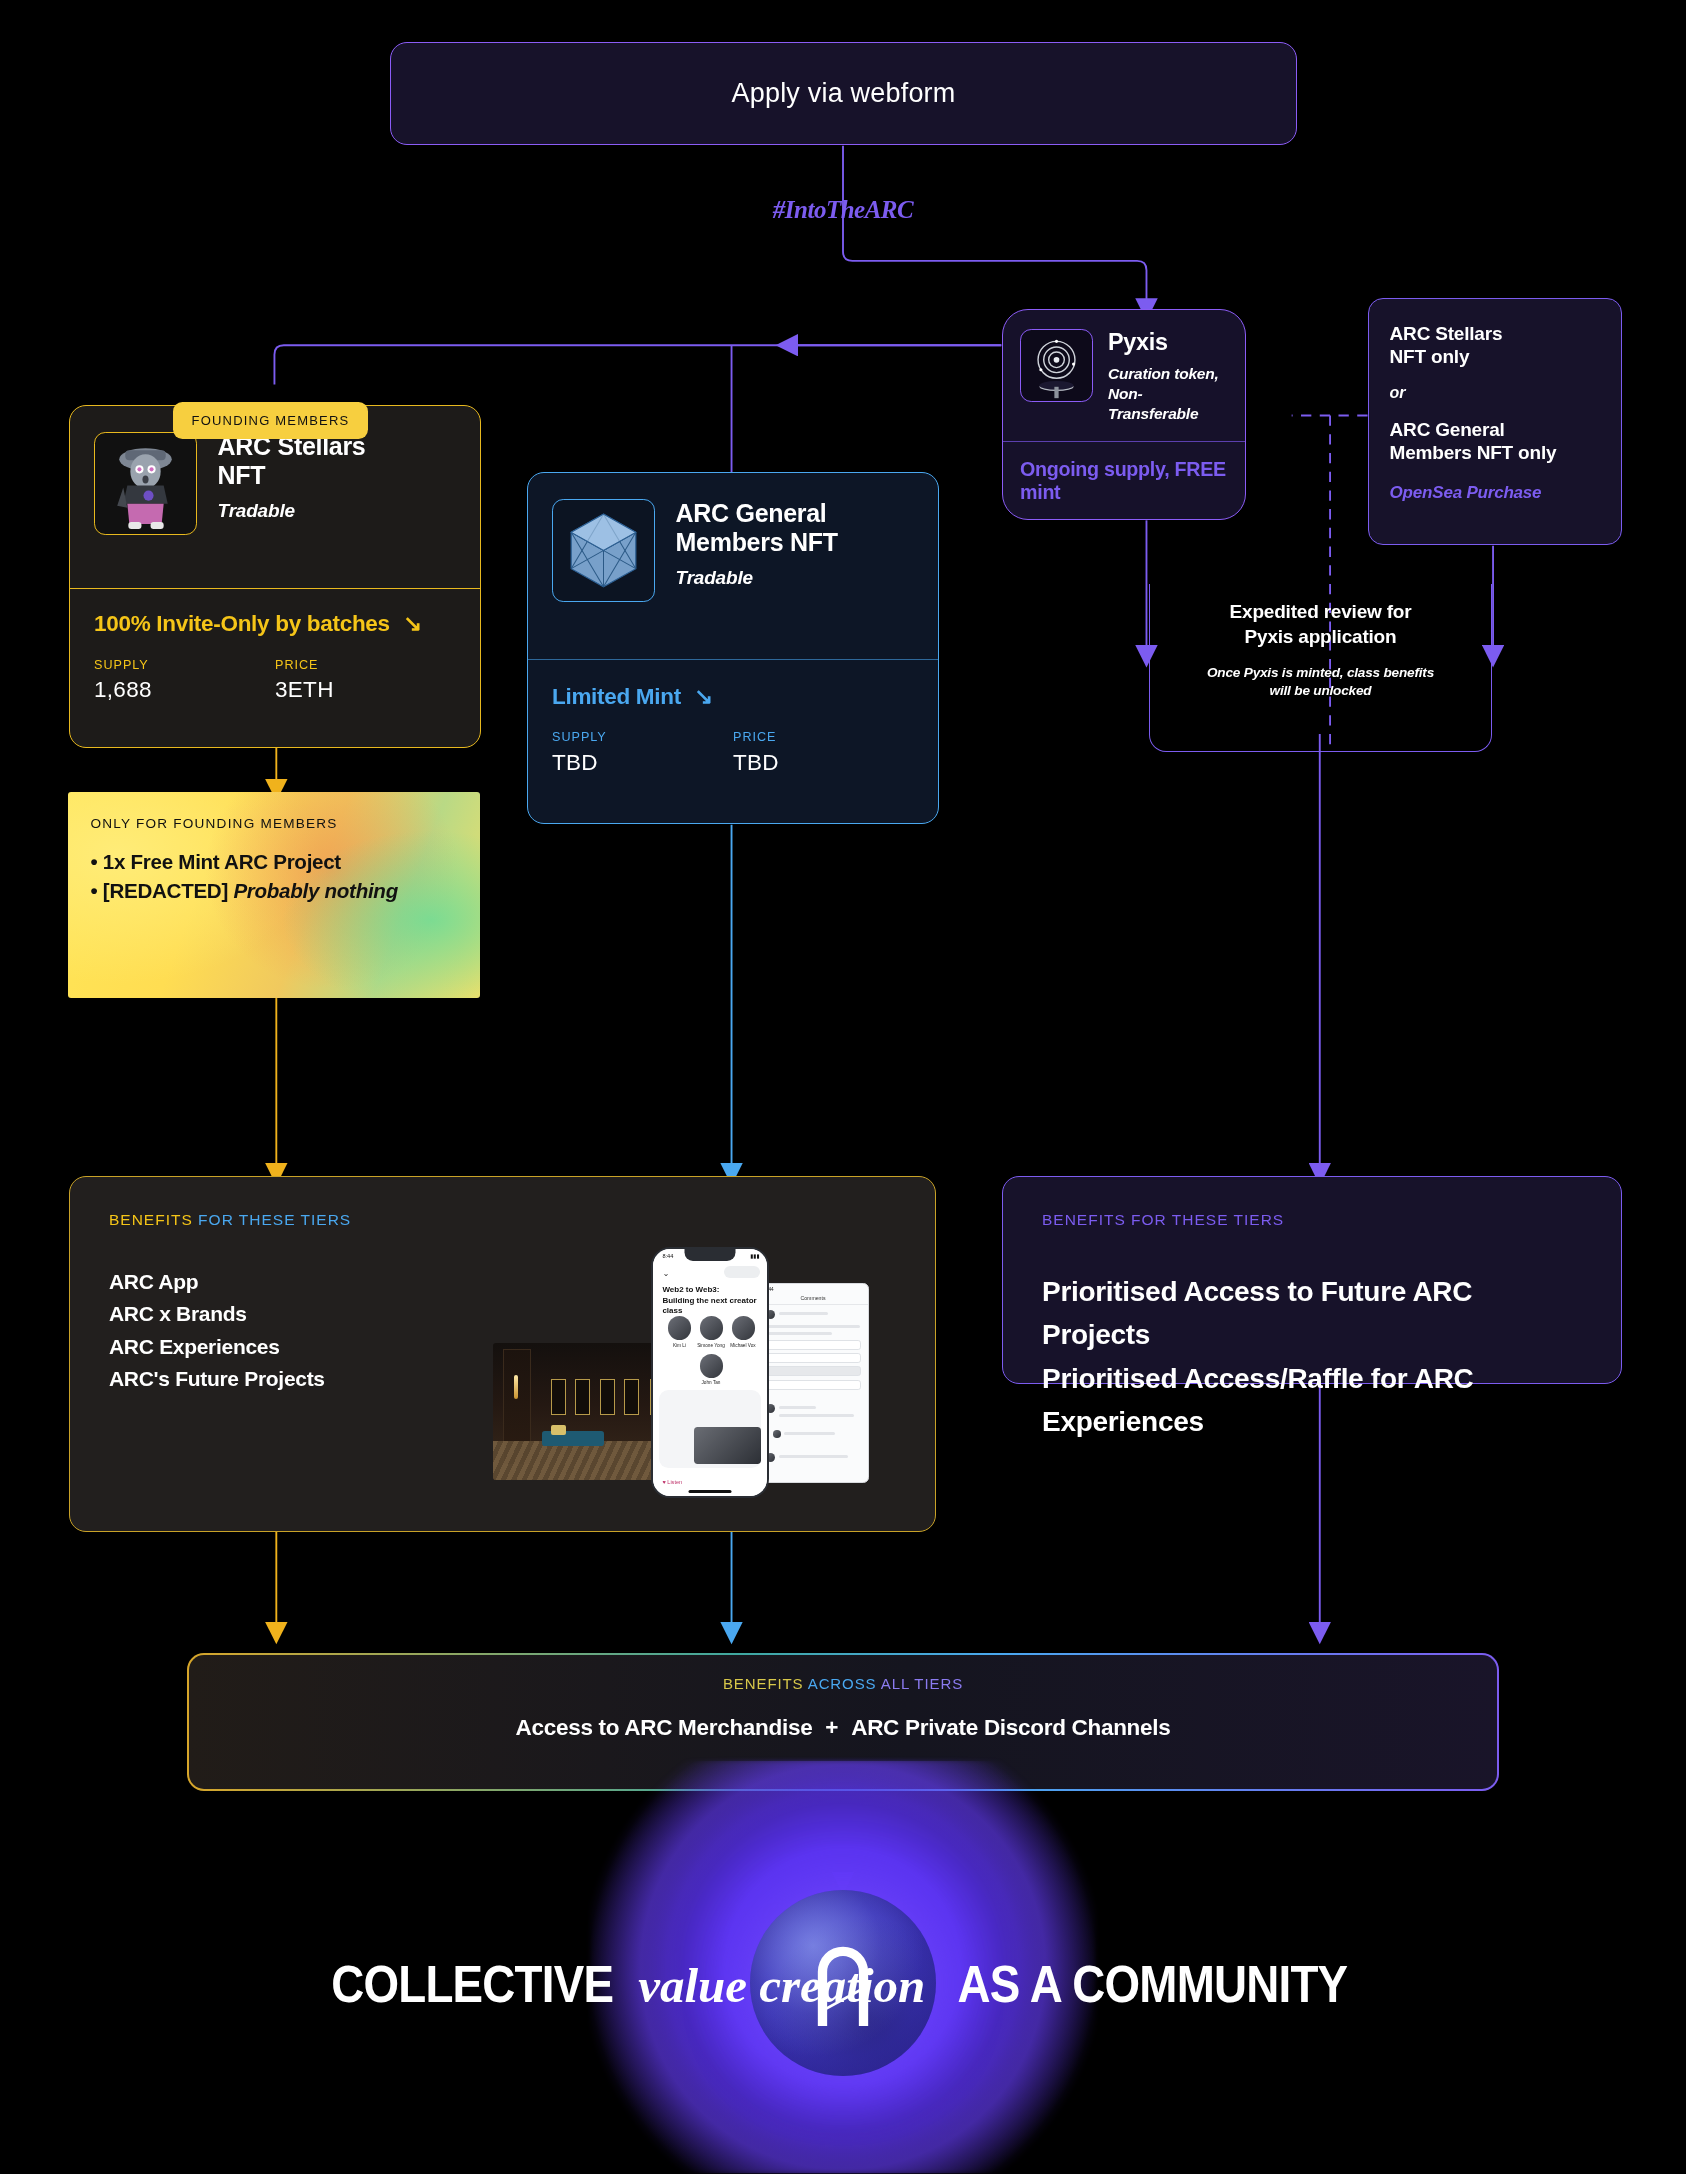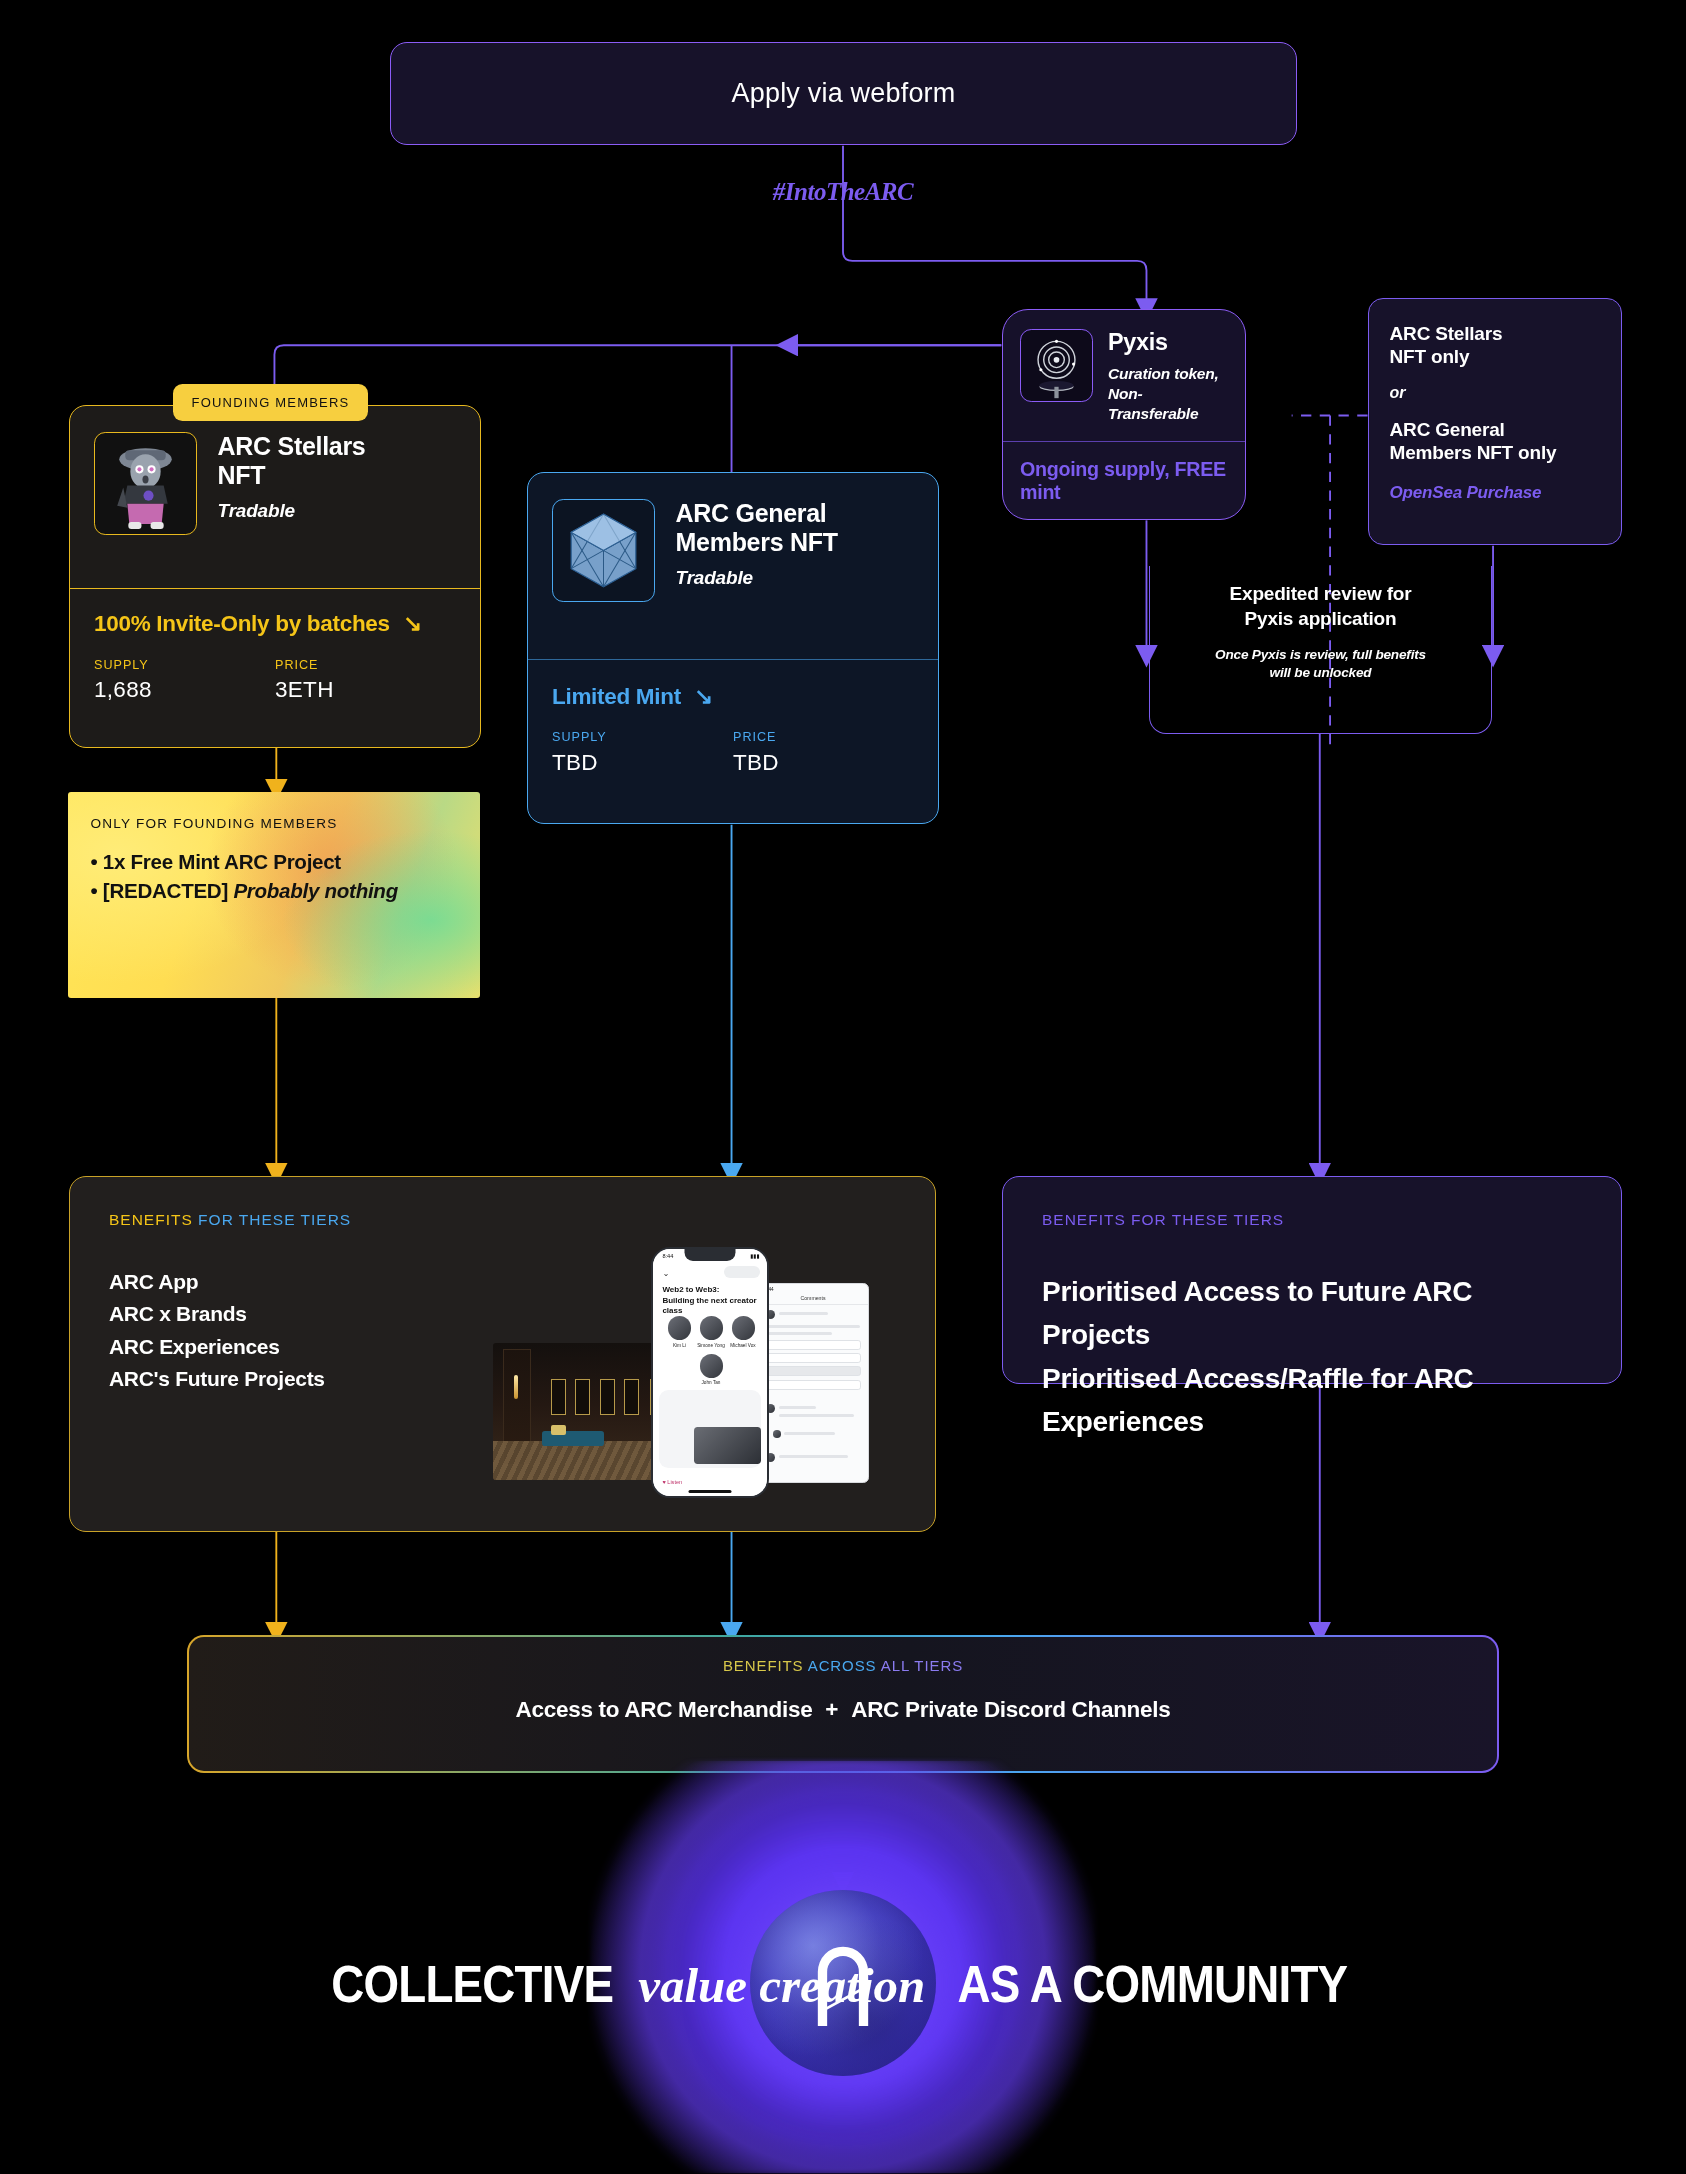--- a/index.html
+++ b/index.html
@@ -4,21 +4,21 @@
 <style>
   * { margin:0; padding:0; box-sizing:border-box; }
   html,body { background:#000; }
   body {
     width:1686px; height:2175px;
     font-family:"Liberation Sans", sans-serif;
     position:relative; overflow:hidden;
     color:#fff;
   }
   #stage { position:absolute; inset:0; }
-  .abs { position:absolute; }
+  .abs { position:absolute;margin-top:18px; }
 
   
   #wires { position:absolute; left:0; top:0; width:1686px; height:2175px; pointer-events:none; }
 
   
   .card { position:absolute; border-radius:15px; }
 
   
   #apply {
     left:390px; top:42px; width:907px; height:103px;
@@ -457,21 +457,21 @@
     <div class="l2">Members NFT only</div>
     <div class="os">OpenSea Purchase</div>
   </div>
 
   <div class="abs" id="expedited">
     <div class="h">
       <span>Expedited review for</span><br>
       <span>Pyxis application</span>
     </div>
     <div class="s">
-      <span>Once Pyxis is review, full benefits</span><br>
+      <span>Once Pyxis is minted, class benefits</span><br>
       <span>will be unlocked</span>
     </div>
   </div>
 
   <div class="card" id="perks">
     <div class="lbl">ONLY FOR FOUNDING MEMBERS</div>
     <ul>
       <li>
         <span>•</span>
         <span>1x Free Mint ARC Project</span>

